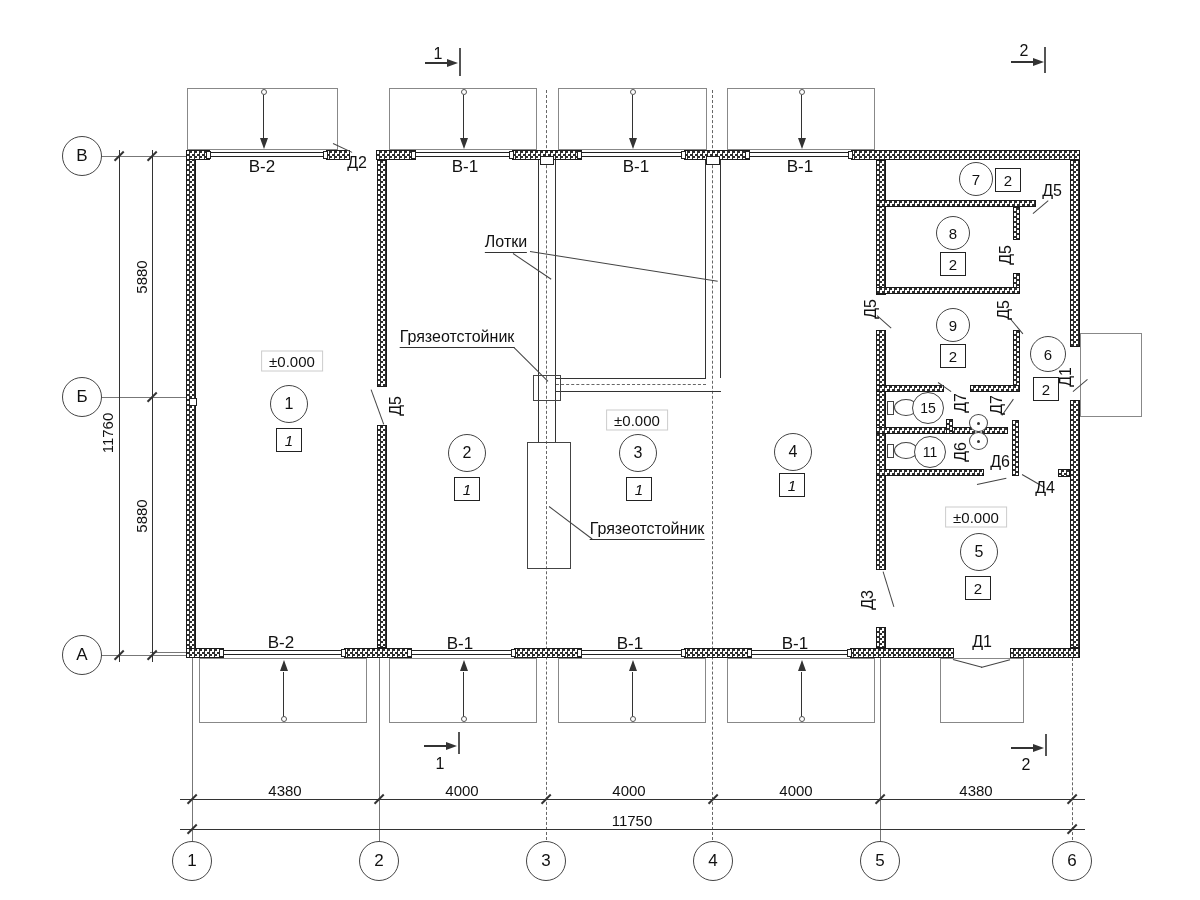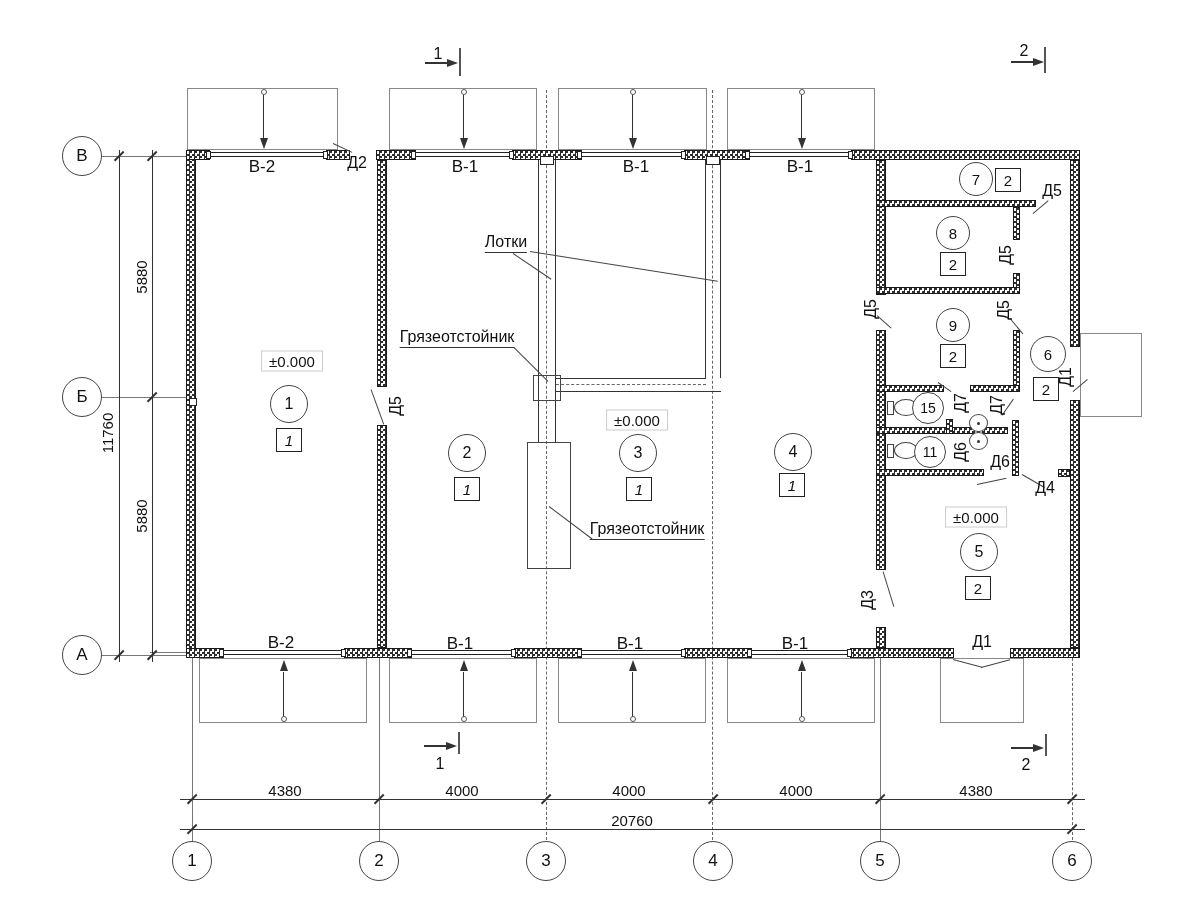--- a/index.html
+++ b/index.html
@@ -73,21 +73,21 @@
   <div class="tick" style="left:713px;top:799px;"></div>
   <div class="tick" style="left:880px;top:799px;"></div>
   <div class="tick" style="left:1072px;top:799px;"></div>
   <div class="tick" style="left:192px;top:829px;"></div>
   <div class="tick" style="left:1072px;top:829px;"></div>
   <div class="lbl" style="left:285px;top:790px;font-size:15px;">4380</div>
   <div class="lbl" style="left:462px;top:790px;font-size:15px;">4000</div>
   <div class="lbl" style="left:629px;top:790px;font-size:15px;">4000</div>
   <div class="lbl" style="left:796px;top:790px;font-size:15px;">4000</div>
   <div class="lbl" style="left:976px;top:790px;font-size:15px;">4380</div>
-  <div class="lbl" style="left:632px;top:820px;font-size:15px;">20760</div>
+  <div class="lbl" style="left:632px;top:820px;font-size:15px;">11750</div>
 
   <div class="circ big" style="left:82px;top:156px;width:38px;height:38px;">
       <span>В</span>
     </div>
   <div class="circ big" style="left:82px;top:397px;width:38px;height:38px;">
       <span>Б</span>
     </div>
   <div class="circ big" style="left:82px;top:655px;width:38px;height:38px;">
       <span>А</span>
     </div>

